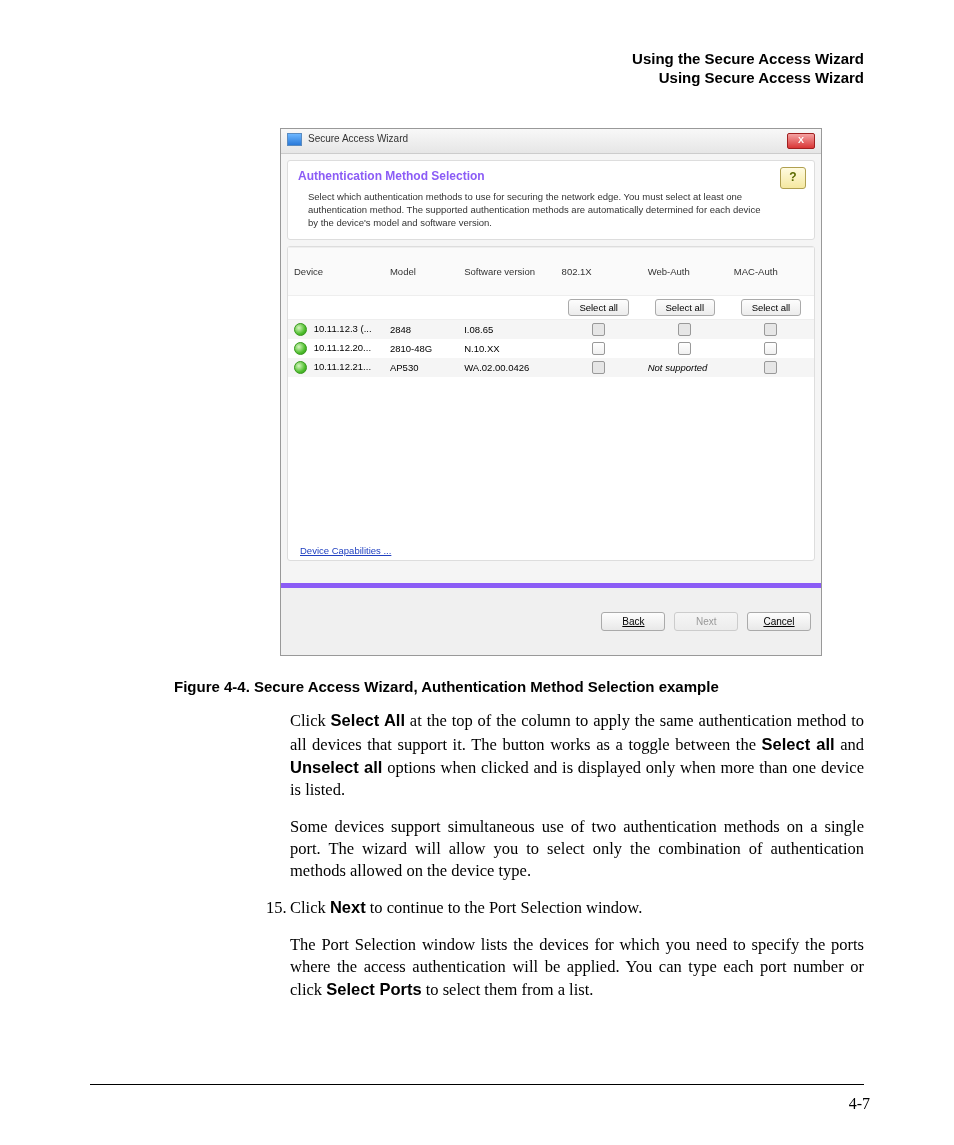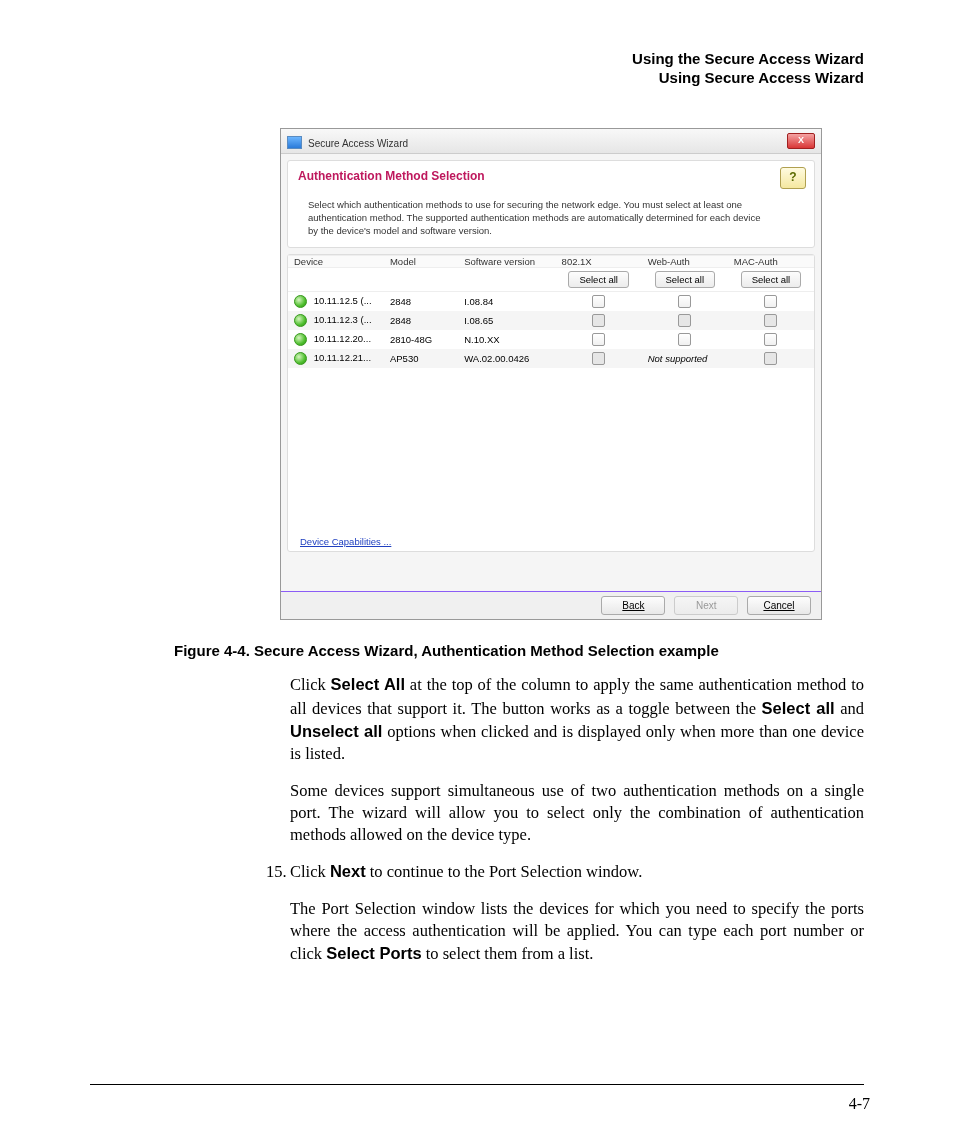--- a/index.html
+++ b/index.html
@@ -32,21 +32,21 @@
     border: 1px solid #999;
     background: #f5f5f5;
     font-family: Tahoma, Arial, sans-serif;
     font-size: 10px;
   }
   .titlebar {
     background: linear-gradient(#f8f8f8,#e6e6e6);
     border-bottom: 1px solid #ccc;
     padding: 4px 6px;
     display: flex;
-    align-items: flex-end;
+    align-items: flex-start;
   }
   .titlebar .winicon {
     width: 13px; height: 11px;
     background: linear-gradient(#6cb6ff,#2a7ad9);
     border:1px solid #5a8bc0;
     margin-right: 6px;
   }
   .titlebar .title { flex: 1; color:#333;}
   .titlebar .close {
     width: 26px; height: 14px;
@@ -60,21 +60,21 @@
     font-weight: bold;
   }
   .instruct-block {
     background: #fff;
     margin: 6px;
     border-radius: 3px;
     border: 1px solid #ddd;
     padding: 8px 10px 10px 10px;
     position: relative;
   }
-  .instruct-block .h { font-weight: bold; font-size: 12px; margin-bottom: 16px; color:#be185d;}
+  .instruct-block .h { font-weight: bold; font-size: 12px; margin-bottom: 8px; color:#8b5cf6;}
   .instruct-block .desc { font-size: 9.5px; color:#333; line-height:1.35; padding-left:10px; padding-right:40px;}
   .helpbtn {
     position:absolute; right:8px; top:6px;
     width:24px; height:20px;
     border:1px solid #b0a050;
     border-radius:3px;
     background: linear-gradient(#fffbe0,#f5e8a0);
     text-align:center;
     line-height:18px;
     color:#5a6a00;
@@ -90,21 +90,21 @@
   }
   table.dev {
     width:100%;
     border-collapse: collapse;
     font-size: 9.5px;
   }
   table.dev th {
     text-align:left;
     font-weight:normal;
     color:#333;
-    padding:0 6px;
+    padding:18px 6px;
     border-top:1px solid #eee;
     border-bottom:1px solid #eee;
     background:#fafafa;
   }
   table.dev td { padding:3px 6px; }
   .selbtn {
     display:inline-block;
     border:1px solid #aaa;
     border-radius:3px;
     background: linear-gradient(#fdfdfd,#ececec);
@@ -133,24 +133,24 @@
     vertical-align:middle;
   }
   .shaded .cbox { background:#e6e6e6; }
   .shaded td { background:#f5f5f5; }
   .linkrow {
     padding:8px 12px 4px 12px;
   }
   .linkrow a { color:#2040c0; text-decoration:underline; font-size:9.5px; cursor:pointer;}
   .footerbar {
     background:#f0f0f0;
-    border-top:1px solid #8b5cf6;
-    padding:4px 10px;
+    border-top:5px solid #8b5cf6;
+    padding:24px 10px;
     text-align:right;
-    margin-top:39px;
+    margin-top:22px;
   }
   .btn {
     display:inline-block;
     border:1px solid #aaa;
     border-radius:3px;
     background: linear-gradient(#fdfdfd,#e8e8e8);
     padding:3px 0;
     width:62px;
     text-align:center;
     font-size:10px;
@@ -231,28 +231,20 @@
         <tr class="selrow">
           <td></td>
               <td></td>
               <td></td>
           <td><span class="selbtn">Select all</span></td>
           <td><span class="selbtn">Select all</span></td>
           <td><span class="selbtn">Select all</span></td>
         </tr>
         </tbody>
           <tbody id="rows">
-            <tr>
-              <td><span class="statusdot"></span> 10.11.12.5 (...</td>
-              <td>2848</td>
-              <td>I.08.84</td>
-              <td style="text-align: center;"><span class="cbox"></span></td>
-              <td style="text-align: center;"><span class="cbox"></span></td>
-              <td style="text-align: center;"><span class="cbox"></span></td>
-            </tr>
             <tr class="shaded">
               <td><span class="statusdot"></span> 10.11.12.3 (...</td>
               <td>2848</td>
               <td>I.08.65</td>
               <td style="text-align: center;"><span class="cbox"></span></td>
               <td style="text-align: center;"><span class="cbox"></span></td>
               <td style="text-align: center;"><span class="cbox"></span></td>
             </tr>
             <tr>
               <td><span class="statusdot"></span> 10.11.12.20...</td>

